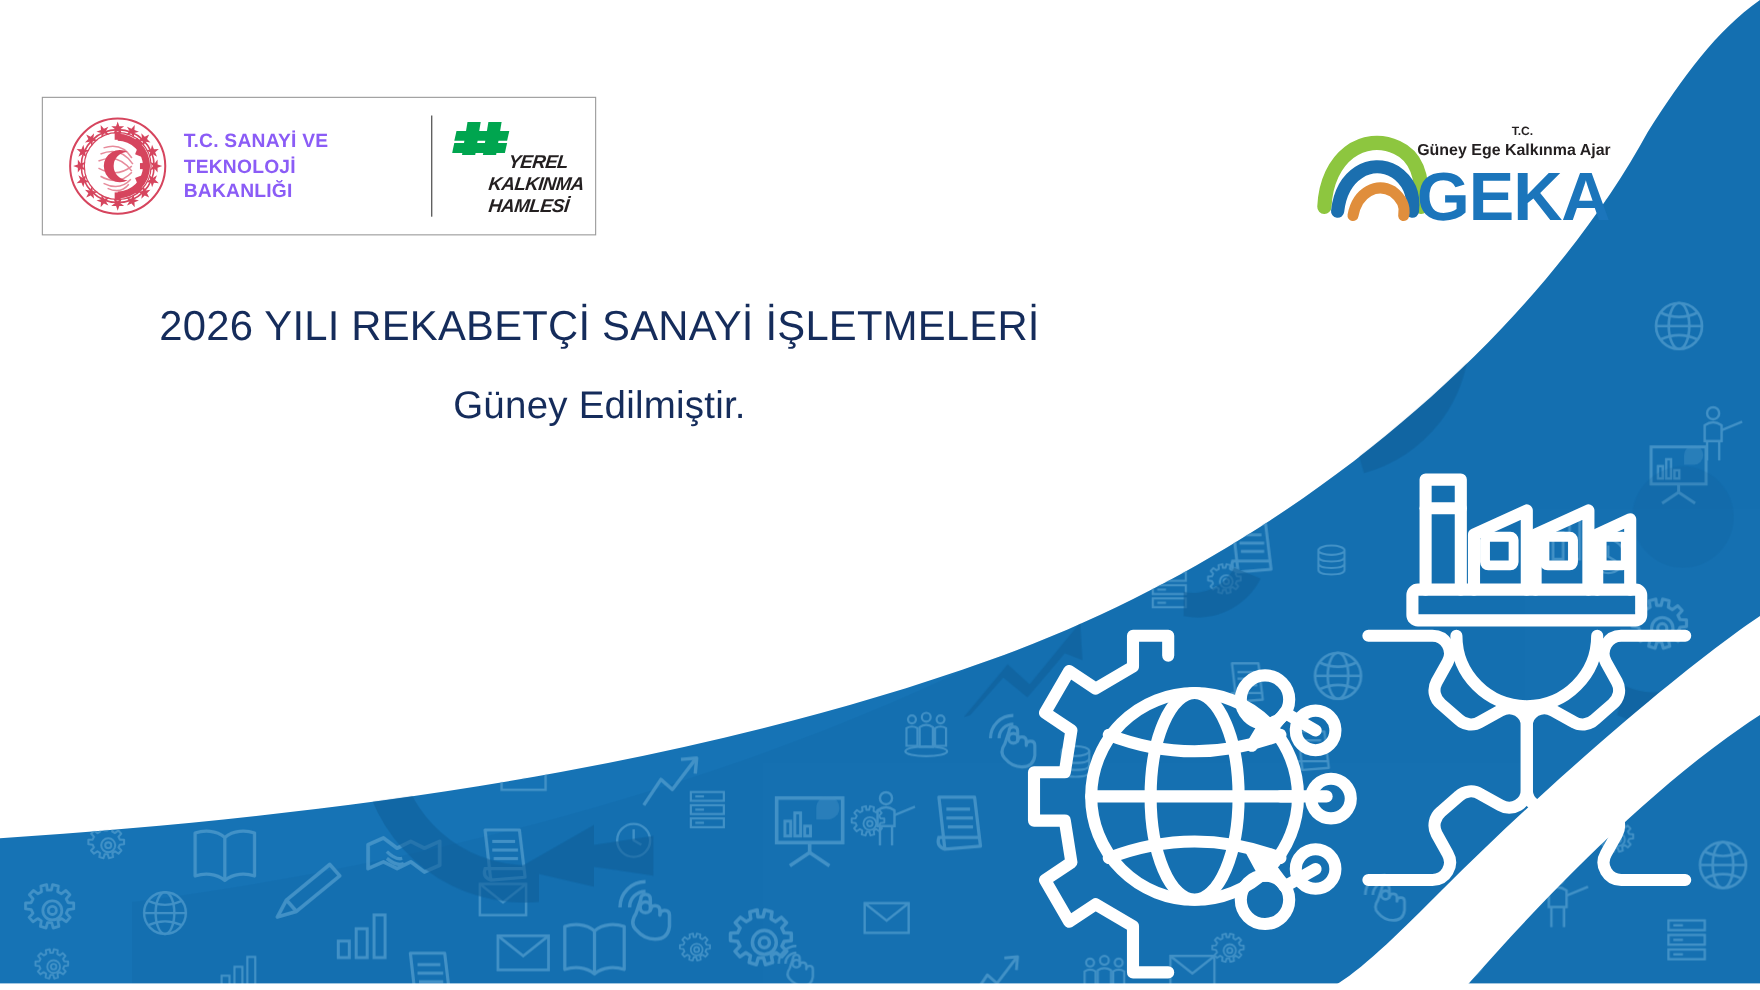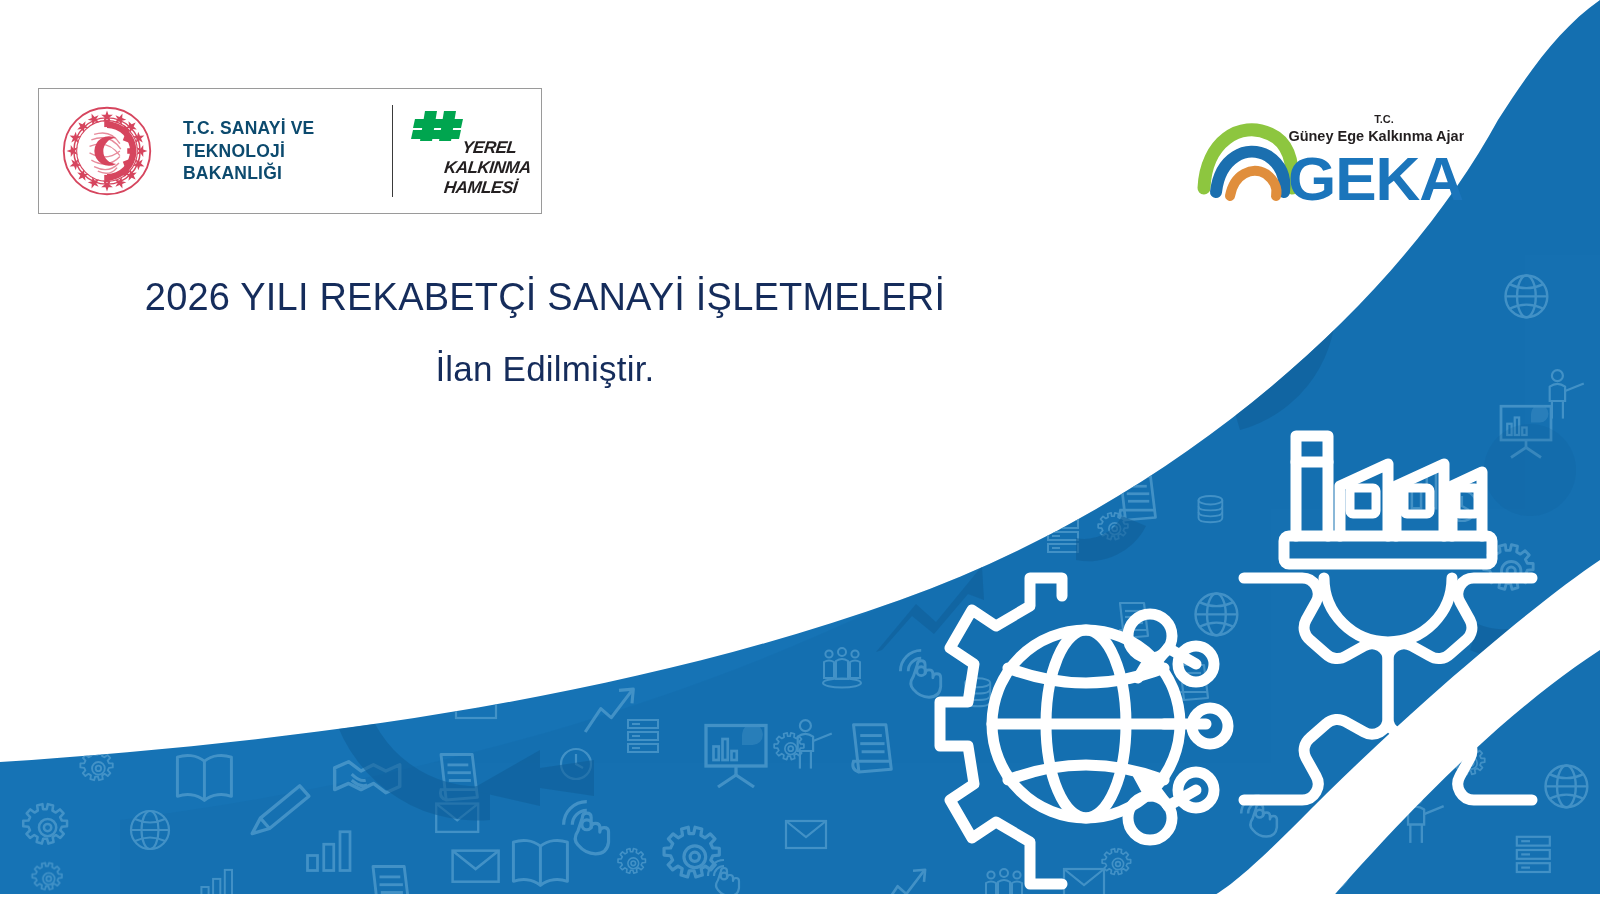--- a/index.html
+++ b/index.html
@@ -17,22 +17,22 @@
 
   
   .logo-box{
     position:absolute;left:38px;top:88px;width:504px;height:126px;
     background:#ffffff;border:1.5px solid #9a9a9a;
     box-sizing:border-box;
     display:flex;align-items:center;
   }
   .emblem{width:92px;height:92px;margin-left:22px;flex:0 0 auto;}
   .ministry-text{
-    margin-left:30px;
-    color:#0c4a6e;
+    margin-left:14px;
+    color:#8b5cf6;
     font-weight:bold;
     font-size:17.5px;
     line-height:1.28;
     letter-spacing:.2px;
     white-space:pre-line;
   }
   .logo-divider{
     width:1.5px;height:92px;background:#3a3a3a;
     margin-left:20px;flex:0 0 auto;
   }
@@ -524,16 +524,16 @@
       <path d="M20 84 C24 50, 50 36, 72 48 C84 56, 90 68, 88 84" stroke="#1B6FAF" stroke-width="12"></path>
       <path d="M34 88 C38 66, 56 58, 70 66 C78 72, 82 80, 80 88" stroke="#E08E3C" stroke-width="10"></path>
     </g>
     <text x="188" y="15" text-anchor="middle" fill="#231f20" font-family="'Liberation Sans',sans-serif" font-size="11" font-weight="bold">T.C.</text>
     <text x="188" y="33" text-anchor="middle" fill="#231f20" font-family="'Liberation Sans',sans-serif" font-size="14.5" font-weight="bold">Güney Ege Kalkınma Ajansı</text>
     <text x="92" y="92" fill="#1B75BB" font-family="'Liberation Sans',sans-serif" font-size="62" font-weight="bold" letter-spacing="-1">GEKA</text>
   </svg>
 
   <div class="headline">
     <span class="l1">2026 YILI REKABETÇİ SANAYİ İŞLETMELERİ</span>
-    <span class="l3">İlan Edilmiştir.</span>
+    <span class="l3">Güney Edilmiştir.</span>
   </div>
 
 </div>
 
 </body></html>

